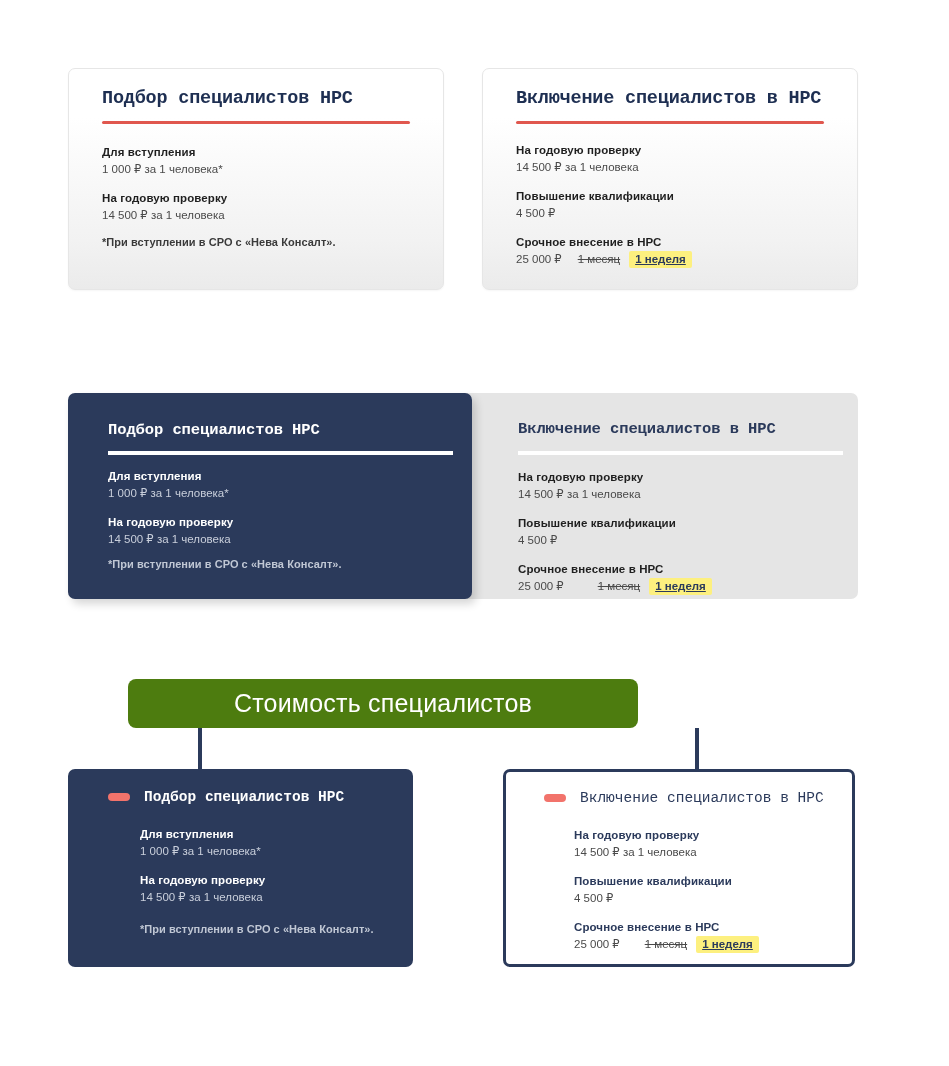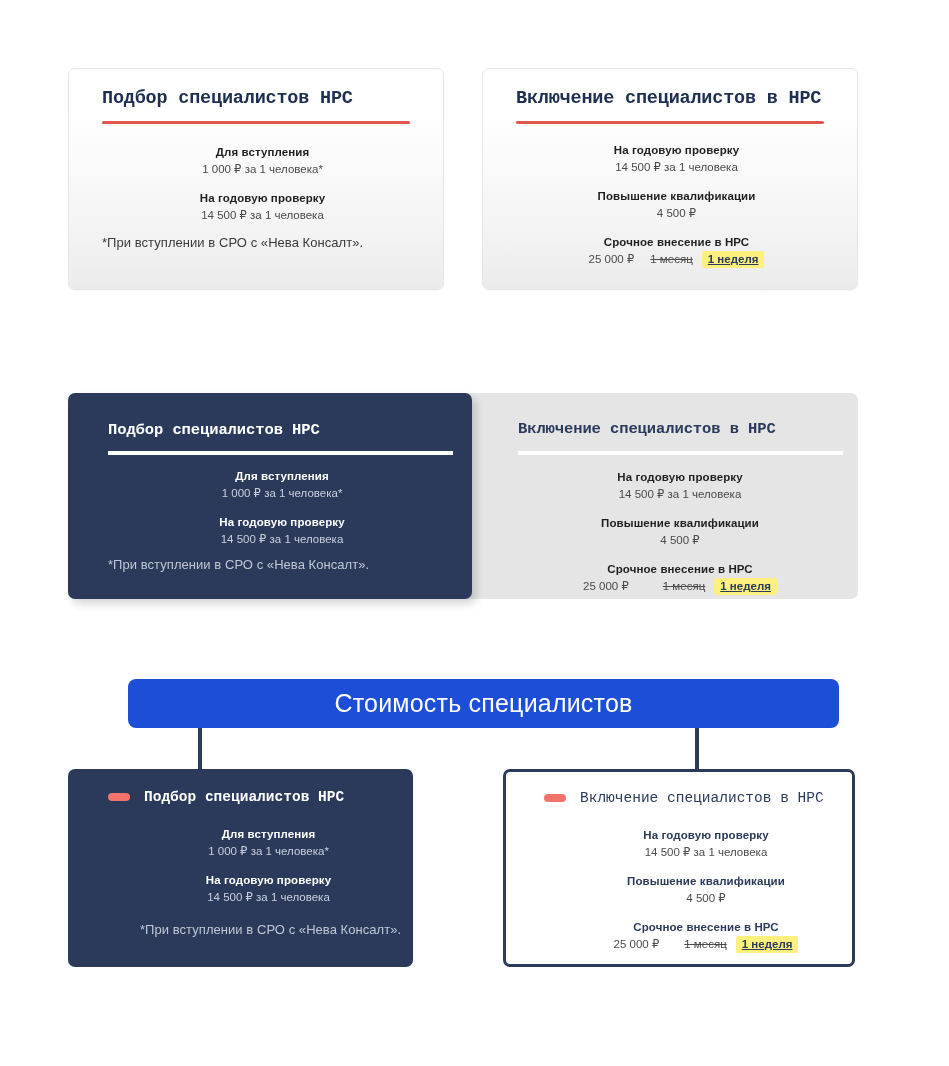--- a/index.html
+++ b/index.html
@@ -35,21 +35,21 @@
   }
 
   .divider {
     border: 0;
     margin: 0;
     height: 3px;
     background: #e0574e;
     border-radius: 2px;
   }
 
-  .rows { display: block; text-align: center; }
+  .rows { display: block; }
 
   .row { margin-top: 14px; }
   .row:first-child { margin-top: 0; }
 
   .row-label {
     font-weight: bold;
     font-size: 11.5px;
     line-height: 15px;
     letter-spacing: 0.1px;
   }
@@ -67,23 +67,23 @@
   .hl {
     background: #fdf07f;
     padding: 2px 6px 3px 6px;
     border-radius: 2px;
     font-weight: bold;
     color: #2b3a5b;
     text-decoration: underline;
   }
 
   .footnote {
-    font-size: 13px;
+    font-size: 11px;
     line-height: 11px;
-    font-weight: normal;
+    font-weight: bold;
     letter-spacing: 0.05px;
   }
 
   
   .sec1-card {
     top: 68px;
     width: 376px;
     height: 222px;
     border-radius: 7px;
     background: linear-gradient(180deg, #ffffff 0%, #ffffff 22%, #f2f2f2 78%, #ebebeb 100%);
@@ -198,24 +198,24 @@
     left: 40px;
     top: 166px;
     color: #c0c7d4;
   }
 
   
   #tree-header {
     position: absolute;
     left: 128px;
     top: 679px;
-    width: 711px;
+    width: 510px;
     height: 49px;
     border-radius: 8px;
-    background: #1d4ed8;
+    background: #4d7c0f;
     display: flex;
     align-items: center;
     justify-content: center;
     text-align: center;
   }
   #tree-header .tree-title {
     color: #ffffff;
     font-size: 25px;
     font-weight: normal;
     letter-spacing: 0.2px;

